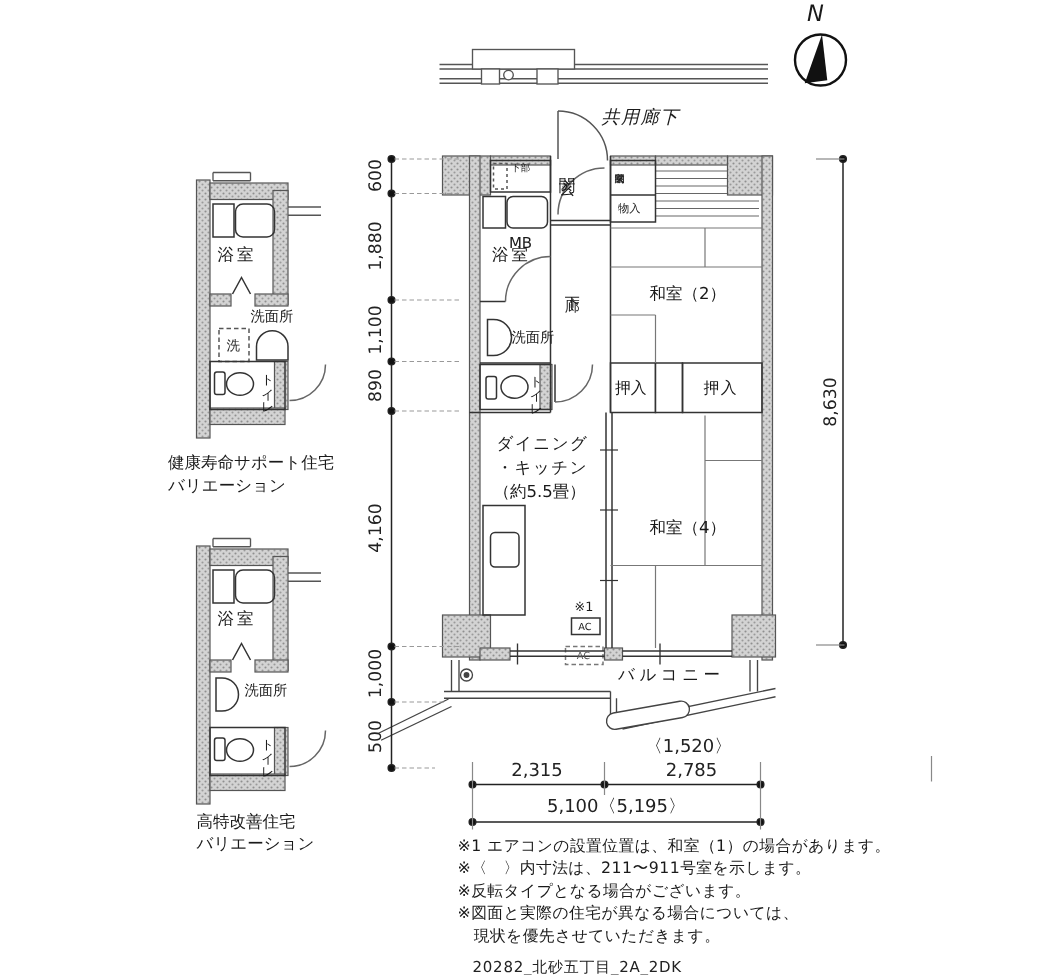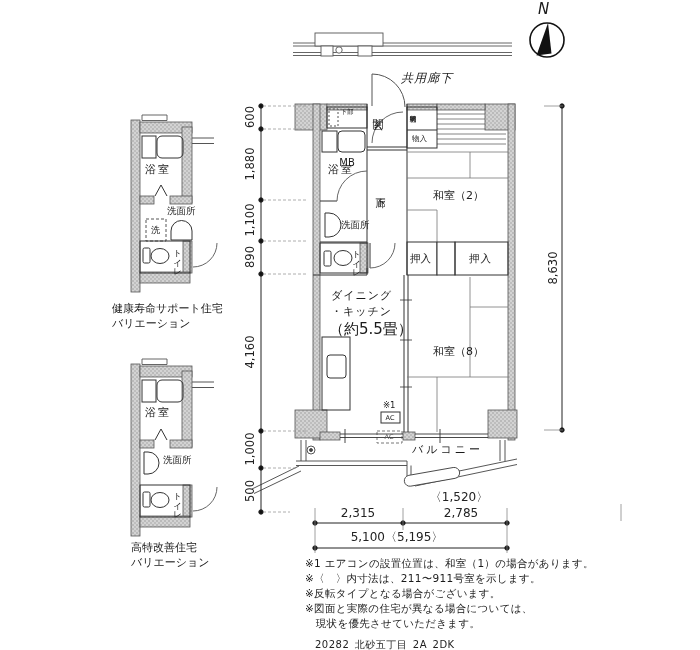--- a/index.html
+++ b/index.html
@@ -267,40 +267,40 @@
 <div class="lbl v" style="left:409px;top:110px;font-size:6.5px;height:22px;line-height:8px;">玄関収納</div>
 <div class="lbl" style="left:412px;top:134px;font-size:7.5px;">物入</div>
 <div class="lbl" style="left:328px;top:162px;font-size:11px;letter-spacing:2px;">浴室</div>
 <div class="lbl v" style="left:373px;top:190px;font-size:10px;">廊下</div>
 <div class="lbl" style="left:341px;top:219px;font-size:9.5px;">洗面所</div>
 <div class="lbl v" style="left:351px;top:244px;font-size:8.5px;">トイレ</div>
 <div class="lbl" style="left:410px;top:252px;font-size:10.5px;">押入</div>
 <div class="lbl" style="left:469px;top:252px;font-size:10.5px;letter-spacing:1px;">押入</div>
 <div class="lbl" style="left:331px;top:288px;font-size:11px;letter-spacing:1px;">ダイニング</div>
 <div class="lbl" style="left:331px;top:304px;font-size:11px;letter-spacing:1px;">・キッチン</div>
-<div class="lbl" style="left:329px;top:320px;font-size:15px;">（約5.5畳）</div>
+<div class="lbl" style="left:329px;top:320px;font-size:11px;">（約5.5畳）</div>
 <div class="lbl" style="left:433px;top:188px;font-size:11px;text-align:center;">和室（2）</div>
-<div class="lbl" style="left:433px;top:344px;font-size:11px;">和室（8）</div>
+<div class="lbl" style="left:433px;top:344px;font-size:11px;">和室（4）</div>
 <div class="lbl" style="left:383px;top:400px;font-size:8.5px;">※1</div>
 <div class="lbl cc" style="left:390px;top:418px;font-size:6.5px;">AC</div>
 <div class="lbl cc" style="left:389px;top:437px;font-size:6.5px;color:#555;">AC</div>
 <div class="lbl" style="left:412px;top:442px;font-size:11px;letter-spacing:3px;">バルコニー</div>
 
 <div class="lbl dim rot" style="left:250px;top:117px;">600</div>
 <div class="lbl dim rot" style="left:250px;top:164px;">1,880</div>
 <div class="lbl dim rot" style="left:250px;top:220px;">1,100</div>
 <div class="lbl dim rot" style="left:250px;top:257px;">890</div>
 <div class="lbl dim rot" style="left:250px;top:352px;">4,160</div>
 <div class="lbl dim rot" style="left:250px;top:449px;">1,000</div>
 <div class="lbl dim rot" style="left:250px;top:491px;">500</div>
 <div class="lbl dim rot" style="left:553px;top:268px;">8,630</div>
 <div class="lbl dim c" style="left:459px;top:489px;font-size:12px;">〈1,520〉</div>
 <div class="lbl dim c" style="left:358px;top:506px;font-size:12px;">2,315</div>
 <div class="lbl dim c" style="left:461px;top:506px;font-size:12px;">2,785</div>
-<div class="lbl dim c" style="left:397px;top:529px;font-size:12px;">5,100〈5,195〉</div>
+<div class="lbl dim c" style="left:411px;top:529px;font-size:12px;">5,100〈5,195〉</div>
 
 <div class="lbl" style="left:145px;top:162px;font-size:11px;letter-spacing:2px;">浴室</div>
 <div class="lbl" style="left:167px;top:205px;font-size:9.5px;">洗面所</div>
 <div class="lbl" style="left:151px;top:224px;font-size:9px;">洗</div>
 <div class="lbl v" style="left:172px;top:243px;font-size:8.5px;">トイレ</div>
 <div class="lbl" style="left:112px;top:301px;font-size:11px;">健康寿命サポート住宅</div>
 <div class="lbl" style="left:112px;top:316px;font-size:11px;">バリエーション</div>
 
 <div class="lbl" style="left:145px;top:405px;font-size:11px;letter-spacing:2px;">浴室</div>
 <div class="lbl" style="left:163px;top:454px;font-size:9.5px;">洗面所</div>

